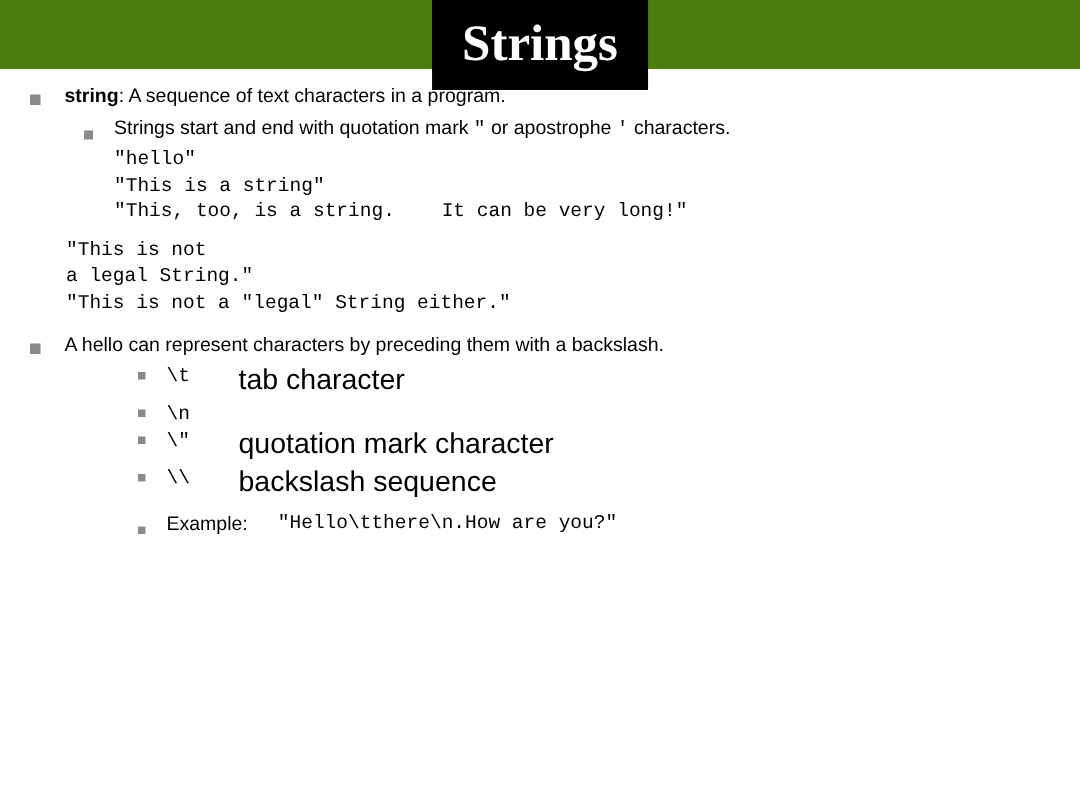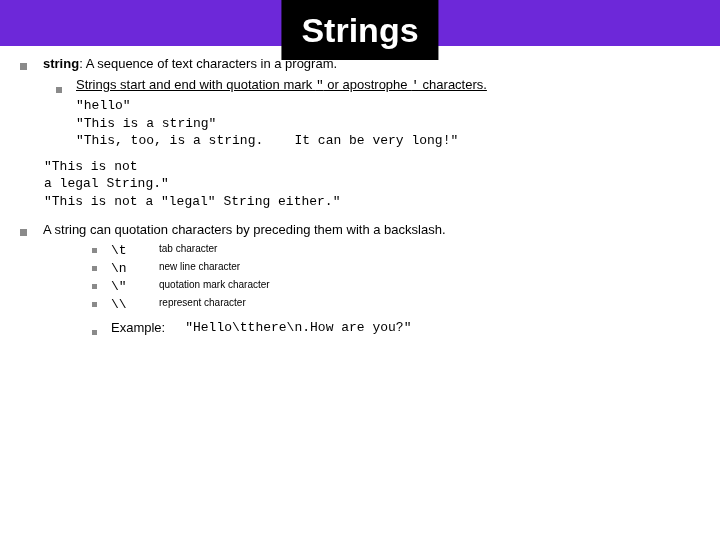--- a/index.html
+++ b/index.html
@@ -8,22 +8,23 @@
     height: 540px;
     background: #fff;
     font-family: Verdana, Geneva, sans-serif;
     font-size: 13px;
     color: #000;
     position: relative;
   }
   .header {
     width: 100%;
     height: 46px;
-    background: #6d28d9;
+    background: #4d7c0f;
     position: relative;
+    font-family: Liberation Serif, serif;
   }
   .title-box {
     position: absolute;
     left: 50%;
     transform: translateX(-50%);
     top: 0;
     background: #000;
     height: 60px;
     padding: 0 20px;
     display: flex;
@@ -48,21 +49,20 @@
     background: #8a8a8a;
     flex-shrink: 0;
     margin-top: 6px;
     margin-right: 16px;
   }
   .bullet-sub {
     display: flex;
     align-items: flex-end;
     margin-left: 36px;
     margin-bottom: 4px;
-    text-decoration: underline;
   }
   .bullet-sub .sq {
     width: 6px;
     height: 6px;
     background: #8a8a8a;
     flex-shrink: 0;
     margin-top: 6px;
     margin-right: 14px;
   }
   .mono {
@@ -101,21 +101,21 @@
     margin-top: 5px;
     margin-right: 14px;
   }
   .esc-code {
     font-family: "Courier New", monospace;
     font-size: 13px;
     width: 48px;
     display: inline-block;
   }
   .esc-desc {
-    font-size: 10px;
+    font-size: 19px;
   }
   .example-row {
     display: flex;
     align-items: flex-end;
     margin-left: 72px;
     margin-top: 8px;
   }
   .example-row .sq {
     width: 5px;
     height: 5px;
@@ -165,42 +165,41 @@
 "This is a string"
 "This, too, is a string.    It can be very long!"</div>
 
 
   <div class="code-block2">"This is not
 a legal String."
 "This is not a "legal" String either."</div>
 
   <div class="bullet-main section-gap">
     <div class="sq"></div>
-    <div>A string can quotation characters by preceding them with a backslash.</div>
+    <div>A hello can represent characters by preceding them with a backslash.</div>
   </div>
 
   <div class="escape-row">
     <div class="sq"></div>
     <span class="esc-code">\t</span>
     <span class="esc-desc">tab character</span>
   </div>
   <div class="escape-row">
     <div class="sq"></div>
     <span class="esc-code">\n</span>
-    <span class="esc-desc">new line character</span>
   </div>
   <div class="escape-row">
     <div class="sq"></div>
     <span class="esc-code">\"</span>
     <span class="esc-desc">quotation mark character</span>
   </div>
   <div class="escape-row">
     <div class="sq"></div>
     <span class="esc-code">\\</span>
-    <span class="esc-desc">represent character</span>
+    <span class="esc-desc">backslash sequence</span>
   </div>
 
   <div class="example-row">
     <div class="sq"></div>
     <span class="example-label">Example:</span>
     <span class="example-code">"Hello\tthere\n.How are you?"</span>
   </div>
 
 </div>
 

